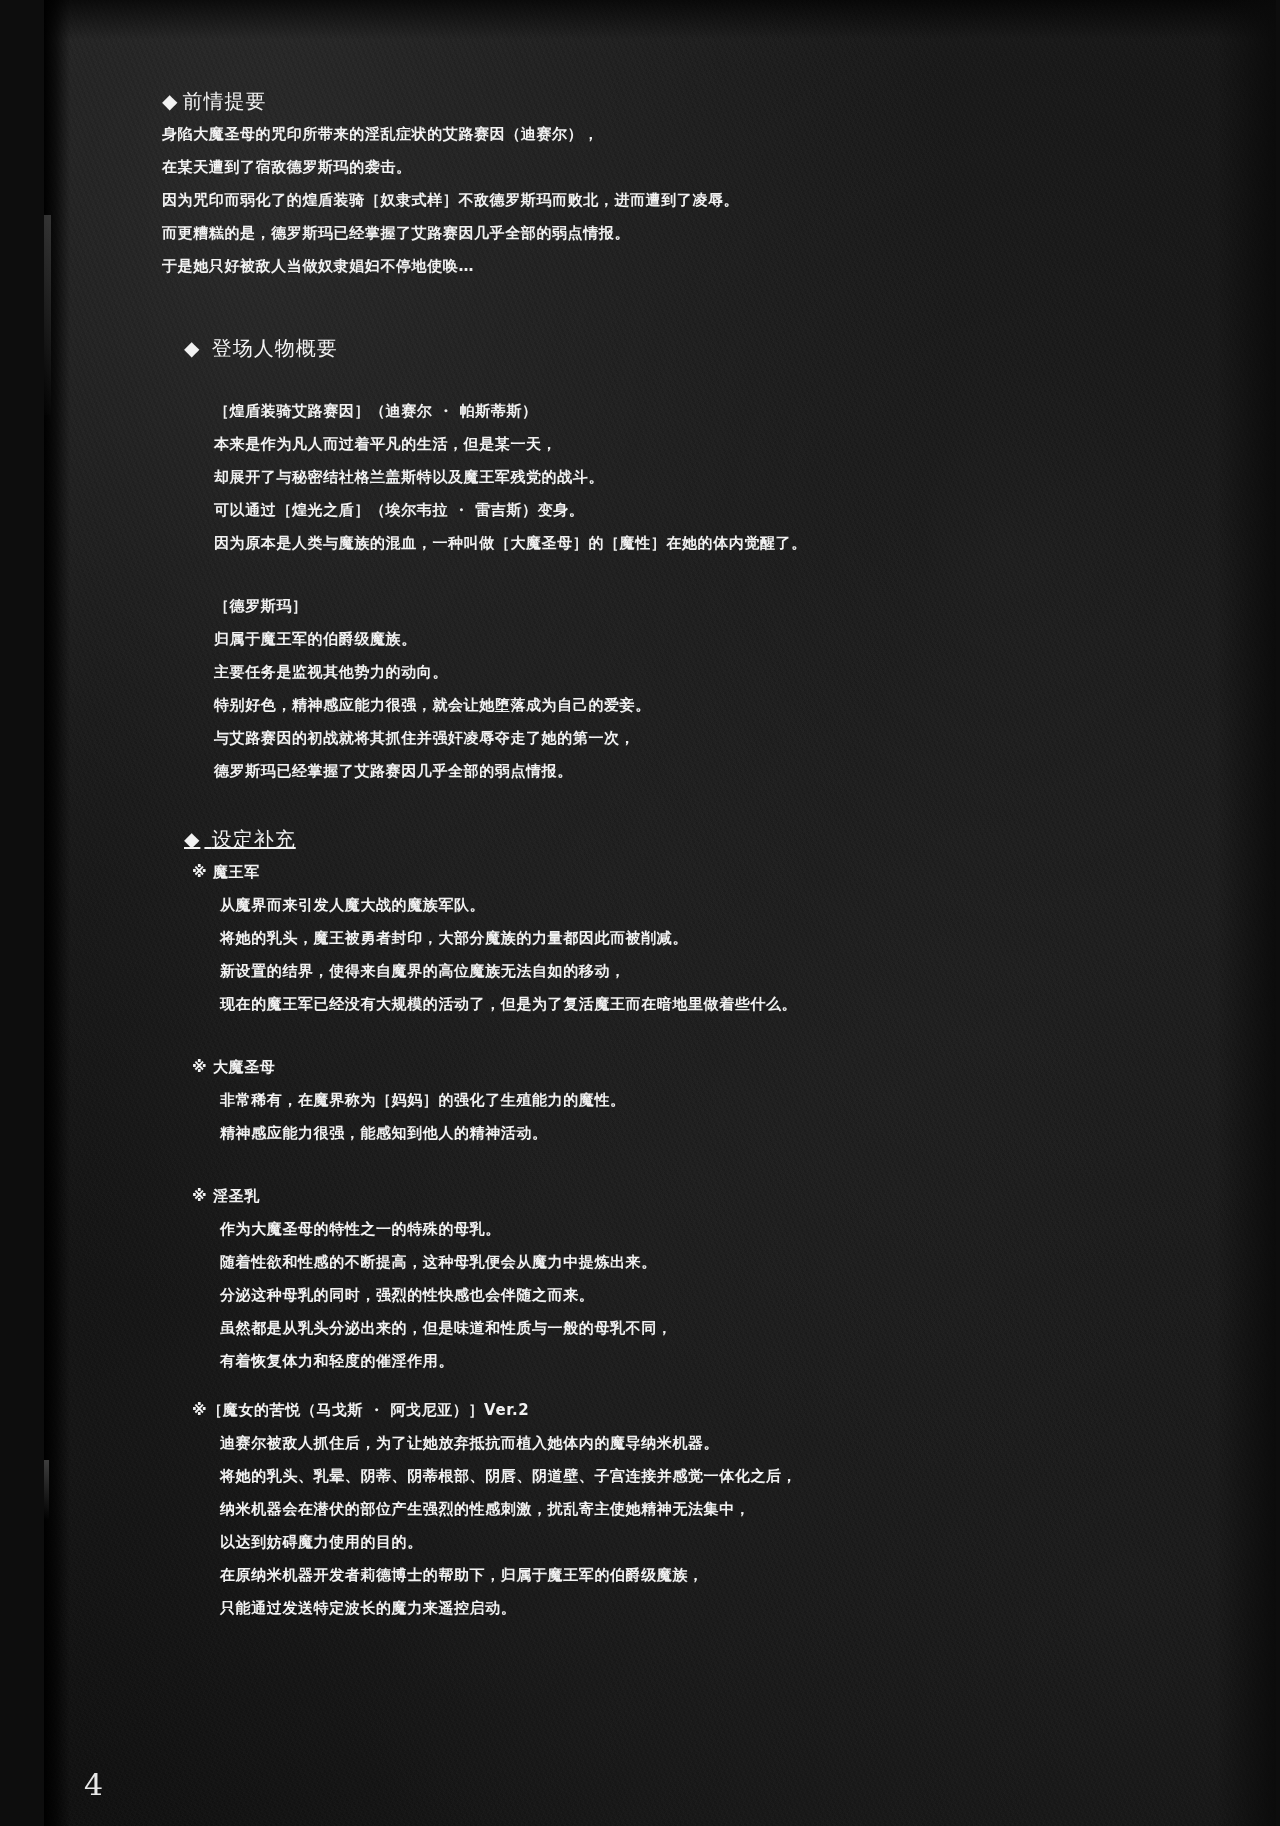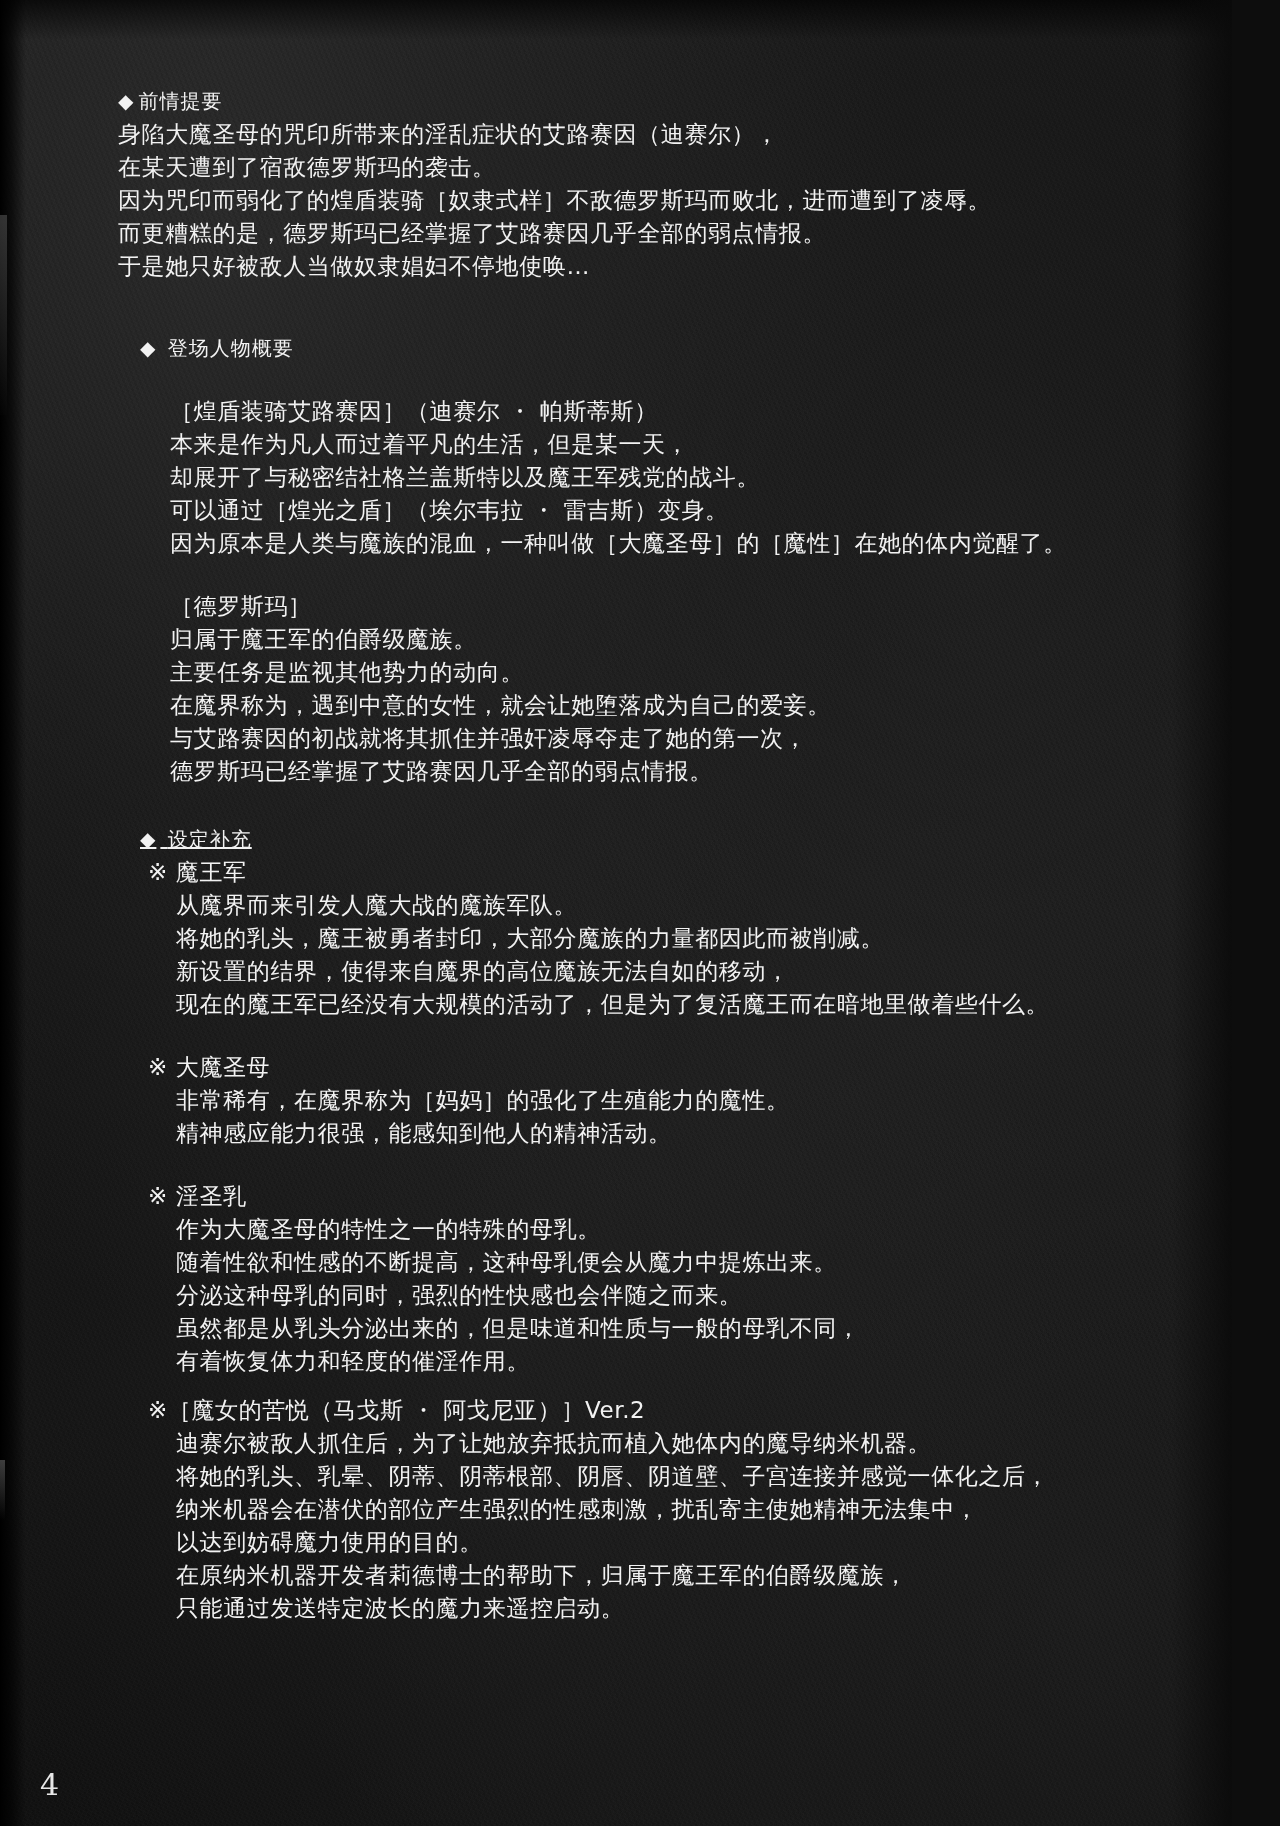--- a/index.html
+++ b/index.html
@@ -13,20 +13,21 @@
     height: 1826px;
     background:
       radial-gradient(ellipse at 18% 12%, rgba(60,60,60,0.55) 0%, rgba(0,0,0,0) 48%),
       radial-gradient(ellipse at 78% 30%, rgba(52,52,52,0.40) 0%, rgba(0,0,0,0) 52%),
       radial-gradient(ellipse at 40% 72%, rgba(48,48,48,0.35) 0%, rgba(0,0,0,0) 55%),
       radial-gradient(ellipse at 88% 88%, rgba(56,56,56,0.35) 0%, rgba(0,0,0,0) 50%),
       linear-gradient(155deg, #181818 0%, #101010 35%, #141414 60%, #0c0c0c 100%);
     overflow: hidden;
     font-family: "DejaVu Sans", "Liberation Sans", sans-serif;
     color: #f2f2f2;
+    margin-left: 44px;
   }
   .grain {
     position: absolute;
     inset: 0;
     pointer-events: none;
     opacity: 0.30;
     background-image:
       repeating-linear-gradient(27deg, rgba(255,255,255,0.035) 0px, rgba(255,255,255,0.035) 1px, rgba(0,0,0,0) 1px, rgba(0,0,0,0) 3px),
       repeating-linear-gradient(113deg, rgba(255,255,255,0.030) 0px, rgba(255,255,255,0.030) 1px, rgba(0,0,0,0) 1px, rgba(0,0,0,0) 4px),
       repeating-linear-gradient(68deg, rgba(0,0,0,0.25) 0px, rgba(0,0,0,0.25) 2px, rgba(0,0,0,0) 2px, rgba(0,0,0,0) 5px);
@@ -60,24 +61,25 @@
   }
   .section { margin-bottom: 4px; }
   .heading {
     font-size: 20px;
     line-height: 34px;
     letter-spacing: 1px;
     white-space: nowrap;
   }
   .heading .mark { margin-right: 4px; }
   .body-line {
-    font-size: 23px;
+    font-size: 15px;
     line-height: 33px;
     letter-spacing: 0.6px;
     white-space: nowrap;
+    font-weight: bold;
   }
   .indent-1 { margin-left: 0px; }
   .indent-2 { margin-left: 52px; }
   .indent-3 { margin-left: 30px; }
   .indent-4 { margin-left: 58px; }
   .gap-sm { height: 16px; }
   .gap-md { height: 30px; }
   .gap-lg { height: 44px; }
   .head-indent-a { margin-left: 22px; }
   .head-indent-b { margin-left: 22px; text-decoration: underline; }
@@ -148,21 +150,21 @@
         <div class="body-line indent-2">可以通过［煌光之盾］（埃尔韦拉 ・ 雷吉斯）变身。</div>
         <div class="body-line indent-2">因为原本是人类与魔族的混血，一种叫做［大魔圣母］的［魔性］在她的体内觉醒了。</div>
       </div>
 
       <div class="gap-md"></div>
 
       <div>
         <div class="body-line indent-2">［德罗斯玛］</div>
         <div class="body-line indent-2">归属于魔王军的伯爵级魔族。</div>
         <div class="body-line indent-2">主要任务是监视其他势力的动向。</div>
-        <div class="body-line indent-2">在魔界称为，遇到中意的女性，就会让她堕落成为自己的爱妾。</div>
+        <div class="body-line indent-2">特别好色，精神感应能力很强，就会让她堕落成为自己的爱妾。</div>
         <div class="body-line indent-2">与艾路赛因的初战就将其抓住并强奸凌辱夺走了她的第一次，</div>
         <div class="body-line indent-2">德罗斯玛已经掌握了艾路赛因几乎全部的弱点情报。</div>
       </div>
     </div>
 
     <div class="gap-md"></div>
 
     <div class="section">
       <div class="heading head-indent-b">
         <span class="mark">◆</span>&nbsp;<span>设定补充</span>

